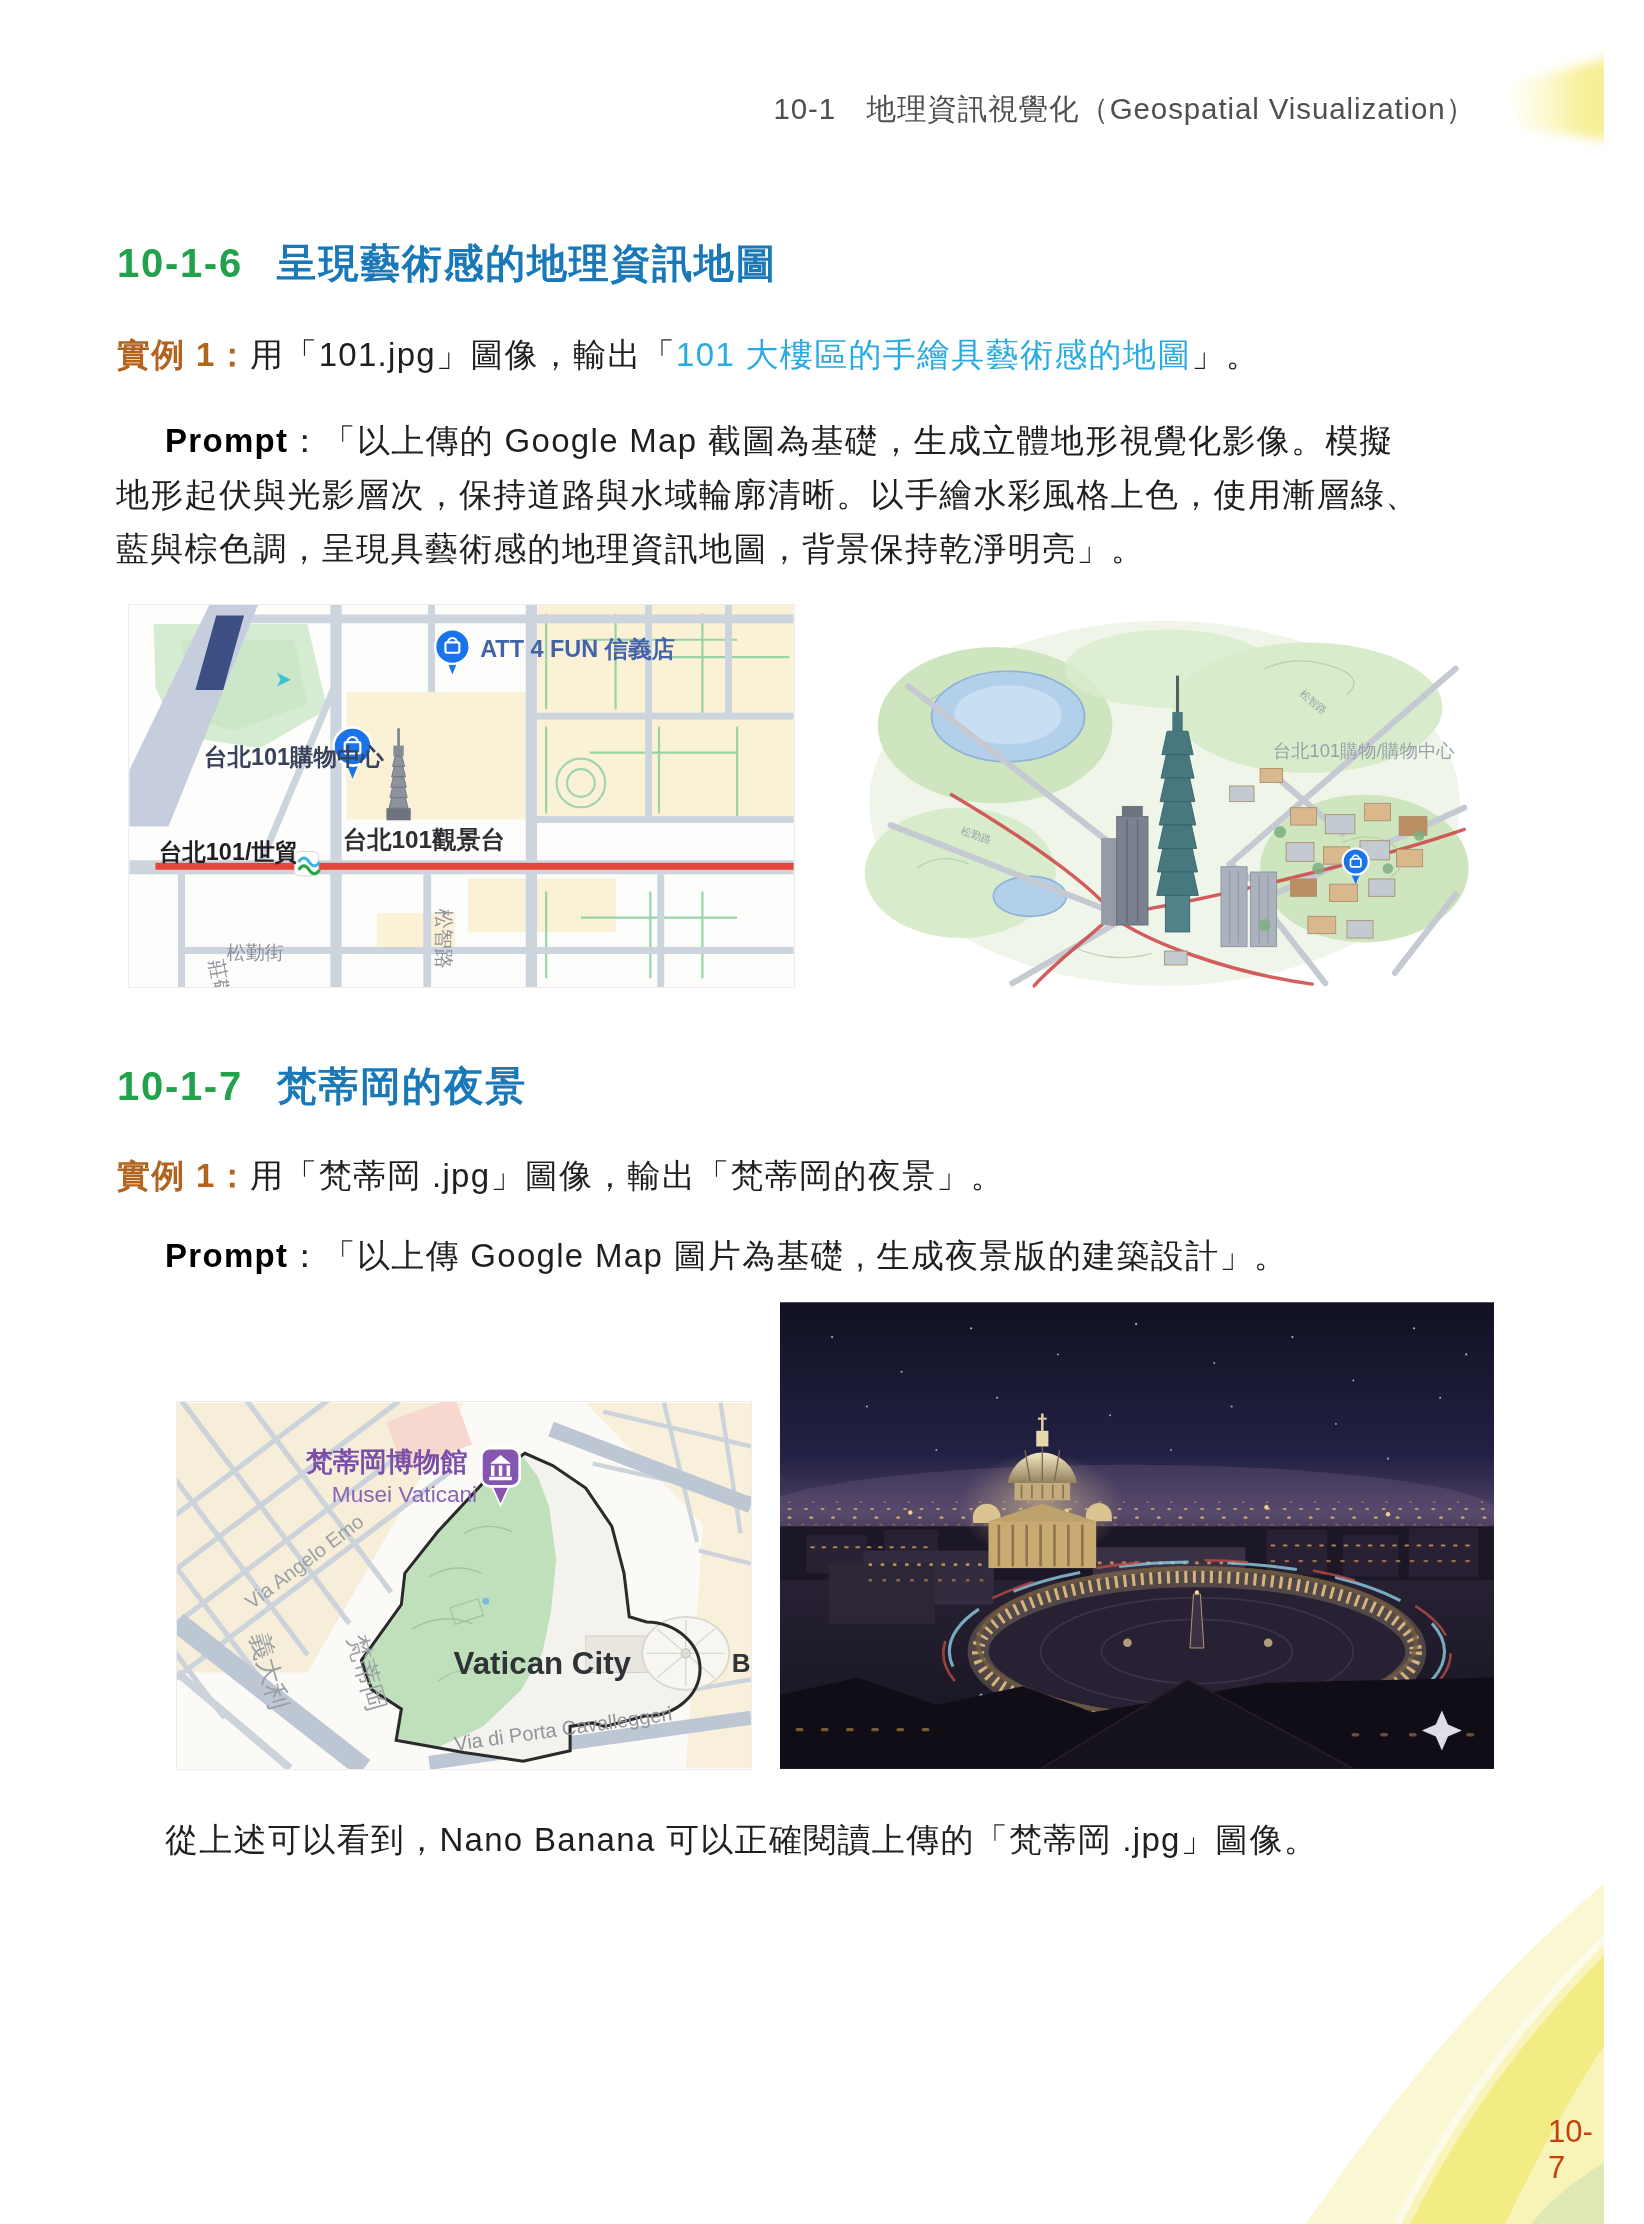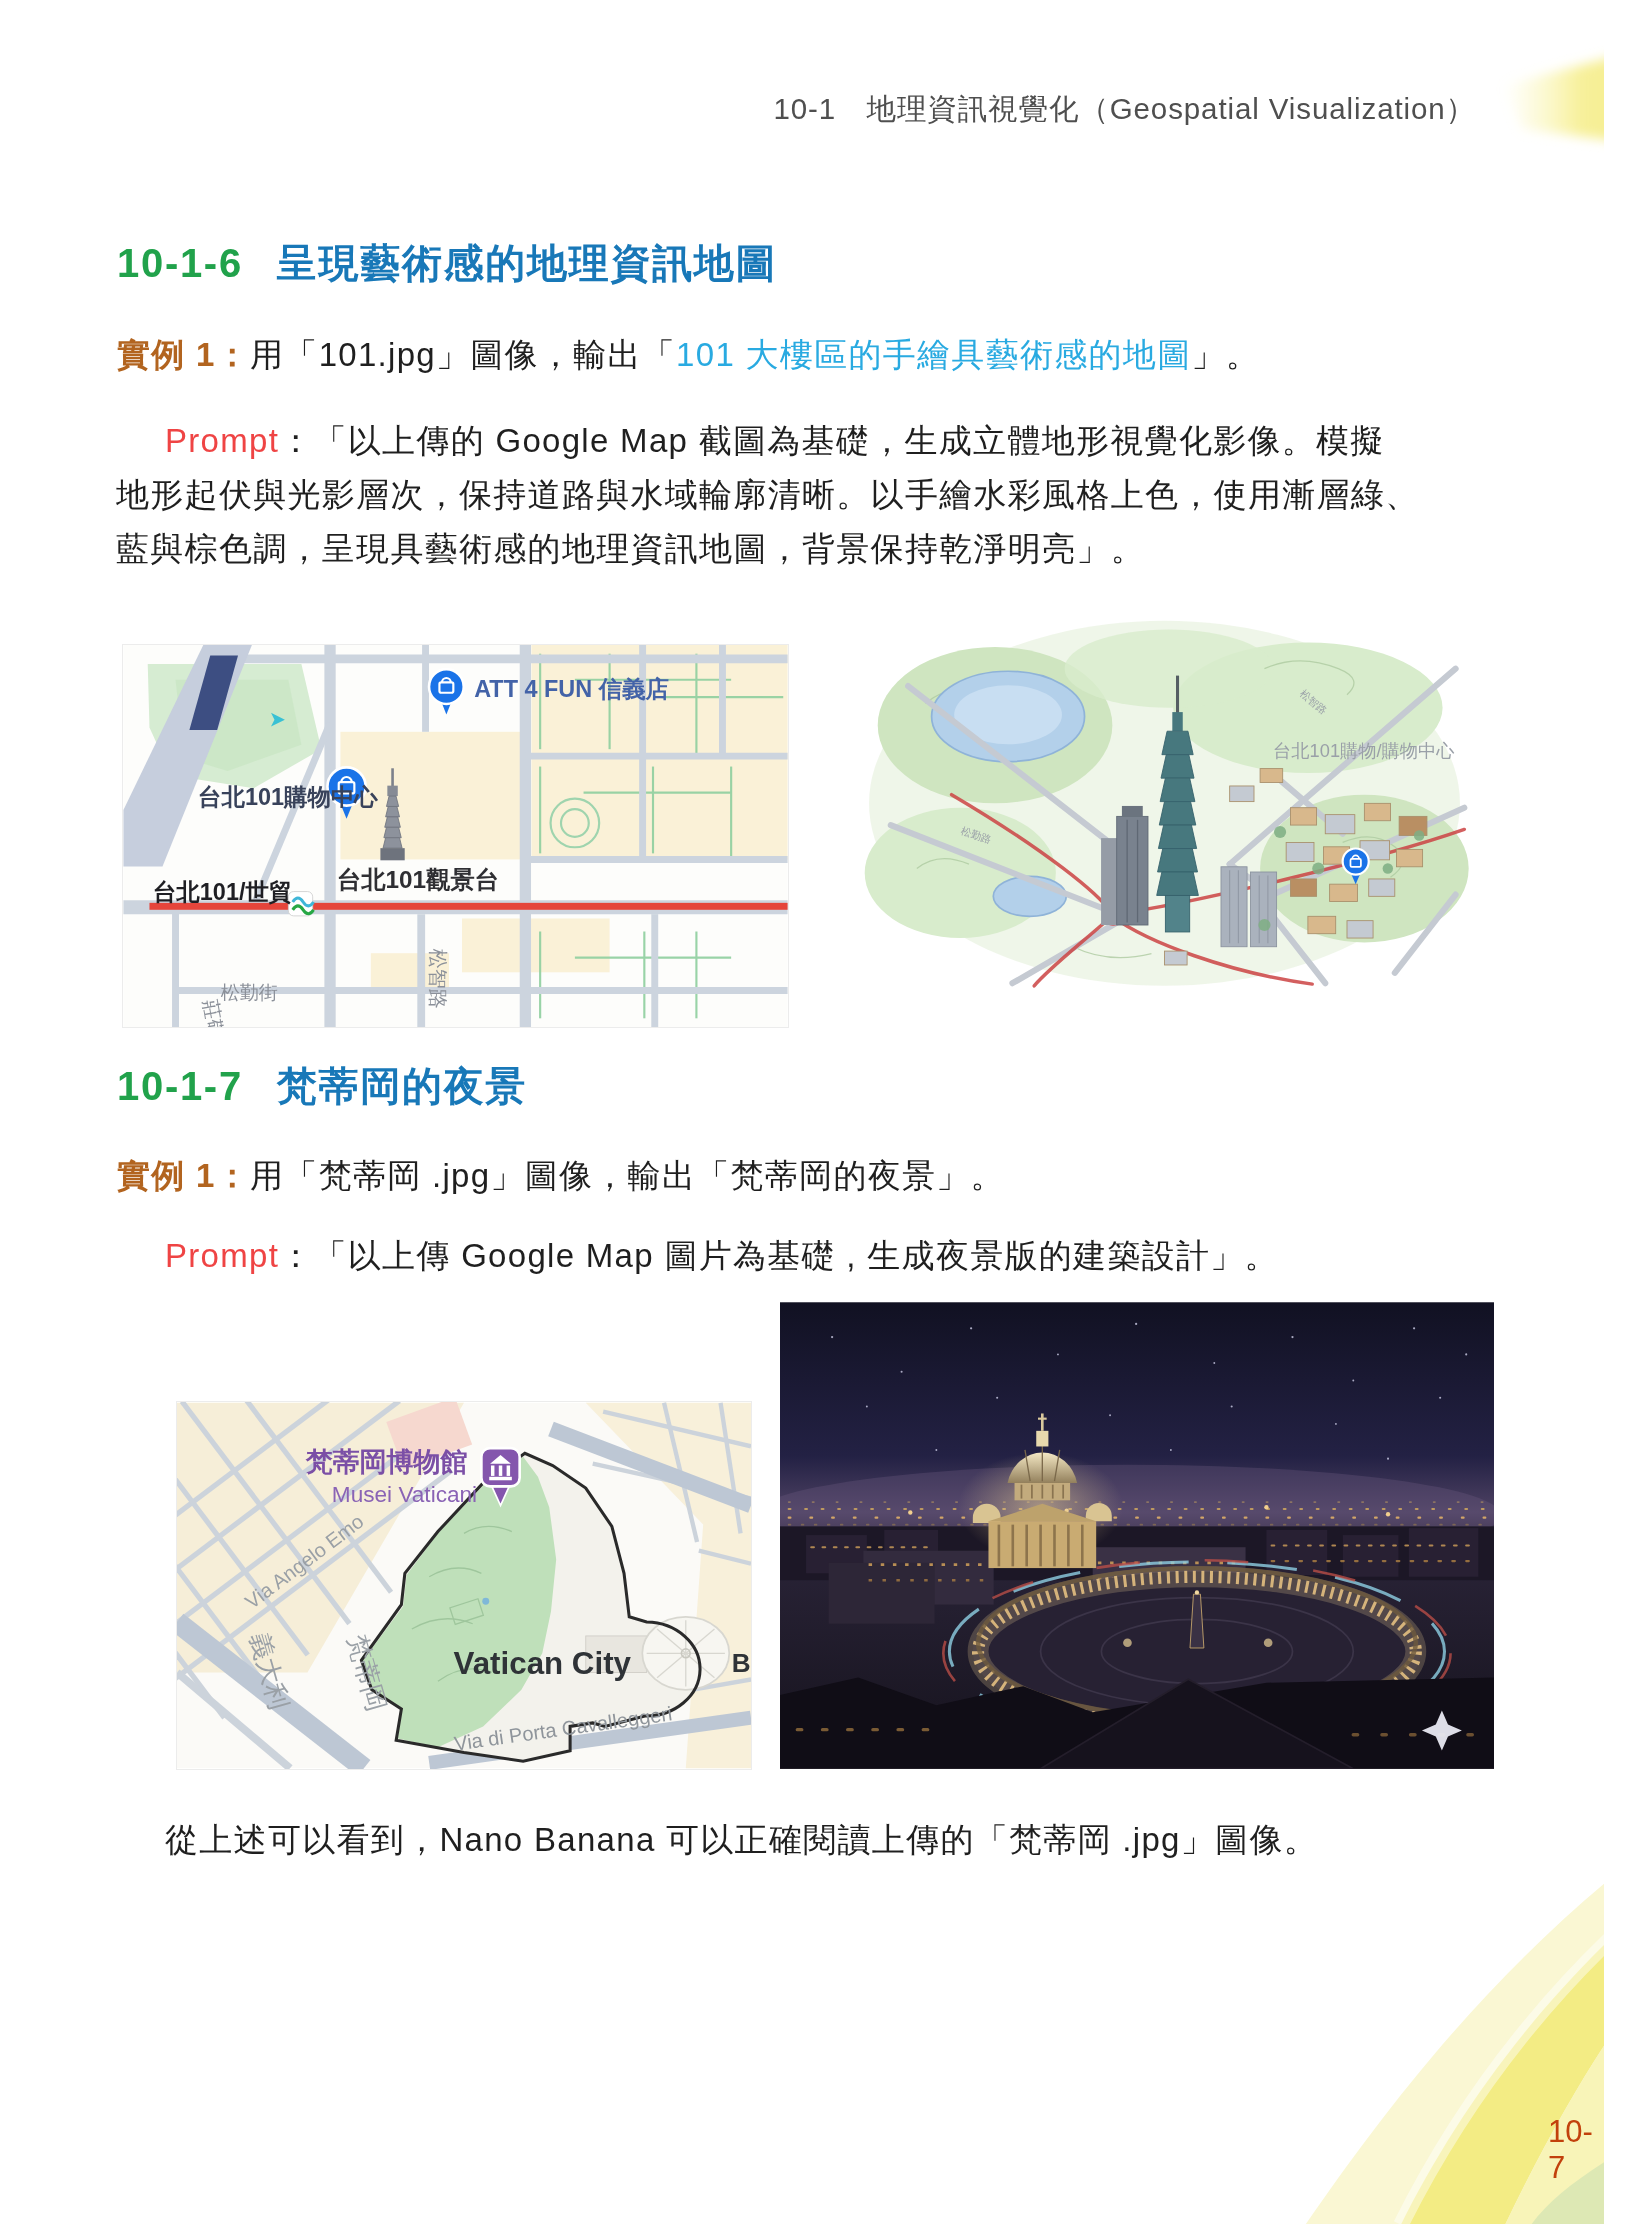--- a/index.html
+++ b/index.html
@@ -8,31 +8,31 @@
   .running-header{position:absolute;top:90px;right:128px;font-size:29.5px;color:#4f4f4f;
         letter-spacing:0.9px;white-space:nowrap;z-index:3;}
   .sec-heading{position:absolute;left:117px;font-size:40px;font-weight:bold;letter-spacing:1.7px;white-space:nowrap;}
   .sec-heading .num{color:#21a24b;margin-right:34px;}
   .sec-heading .ttl{color:#1878b8;}
   #sec1{top:236px;}
   #sec2{top:1059px;}
   .body-line{position:absolute;font-size:33px;color:#1f1f1f;letter-spacing:1.3px;white-space:nowrap;}
   .ex-label{color:#b2641f;font-weight:bold;margin-top:36px;}
   .hl{color:#29aae1;}
-  .prompt-label{color:#ef4444;}
+  .prompt-label{color:#000000;font-weight:bold;}
   #ex1{top:333px;left:117px;}
   #p1a{top:419px;left:165px;}
   #p1b{top:473px;left:116px;}
   #p1c{top:527px;left:116px;}
   #ex2{top:1154px;left:117px;}
   #p2a{top:1234px;left:165px;}
   #closing{top:1818px;left:165px;}
   .fig{position:absolute;overflow:hidden;}
   .fig svg{display:block;width:100%;height:100%;}
-  #fig-map101{left:122px;top:604px;width:665px;height:382px;border:0.9px solid #ececec;margin-top:40px;}
+  #fig-map101{left:128px;top:604px;width:665px;height:382px;border:0.9px solid #ececec;}
   #fig-art101{left:856px;top:607px;width:617px;height:384px;}
   #fig-vmap{left:176px;top:1401px;width:574px;height:367px;border:0.9px solid #ececec;}
   #fig-night{left:780px;top:1302px;width:714px;height:467px;}
   .deco-top{position:absolute;left:1493px;top:42px;width:151px;height:113px;z-index:1;}
   .deco-bottom{position:absolute;left:1123px;top:1825px;width:521px;height:400px;z-index:1;}
   .page-number{position:absolute;left:1548px;top:2114px;font-size:31px;color:#c2410c;z-index:4;}
 </style>
 </head>
 <body>
 

